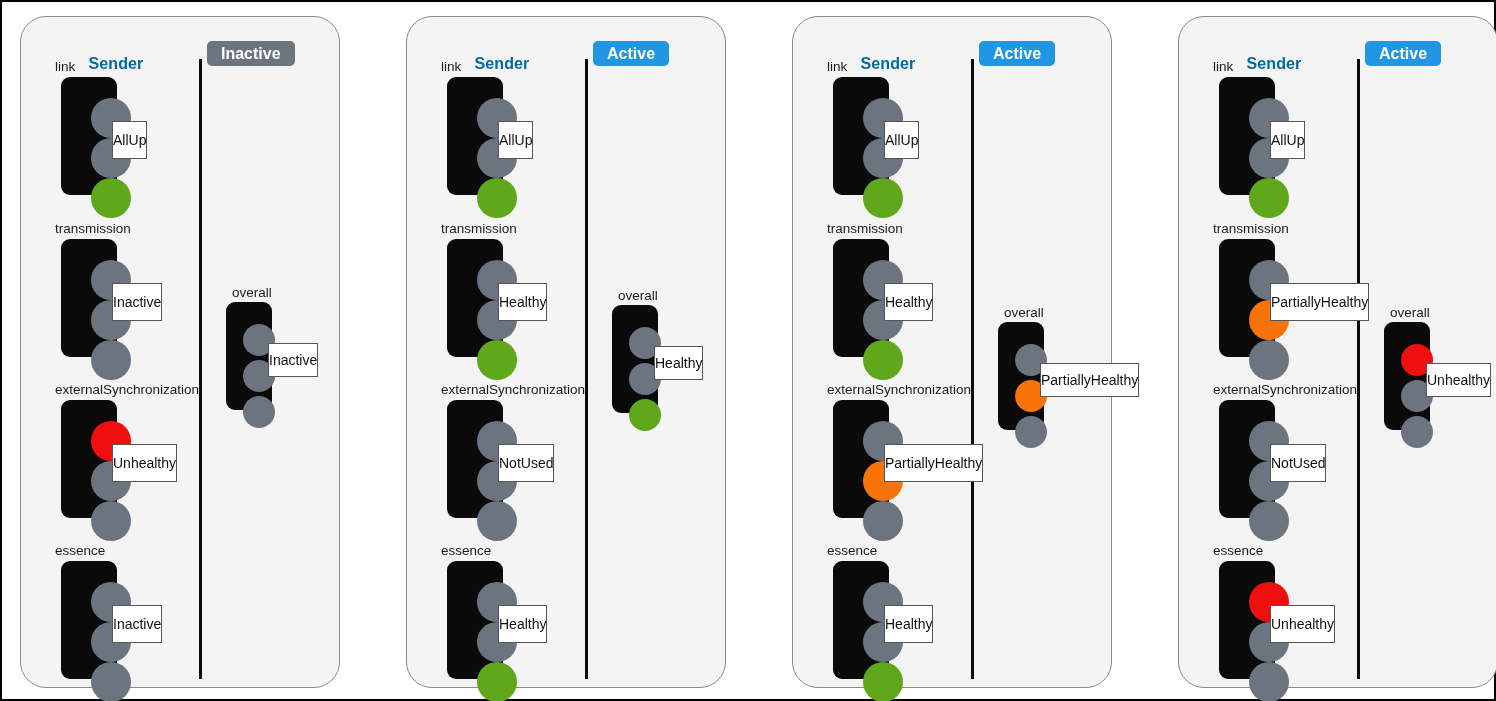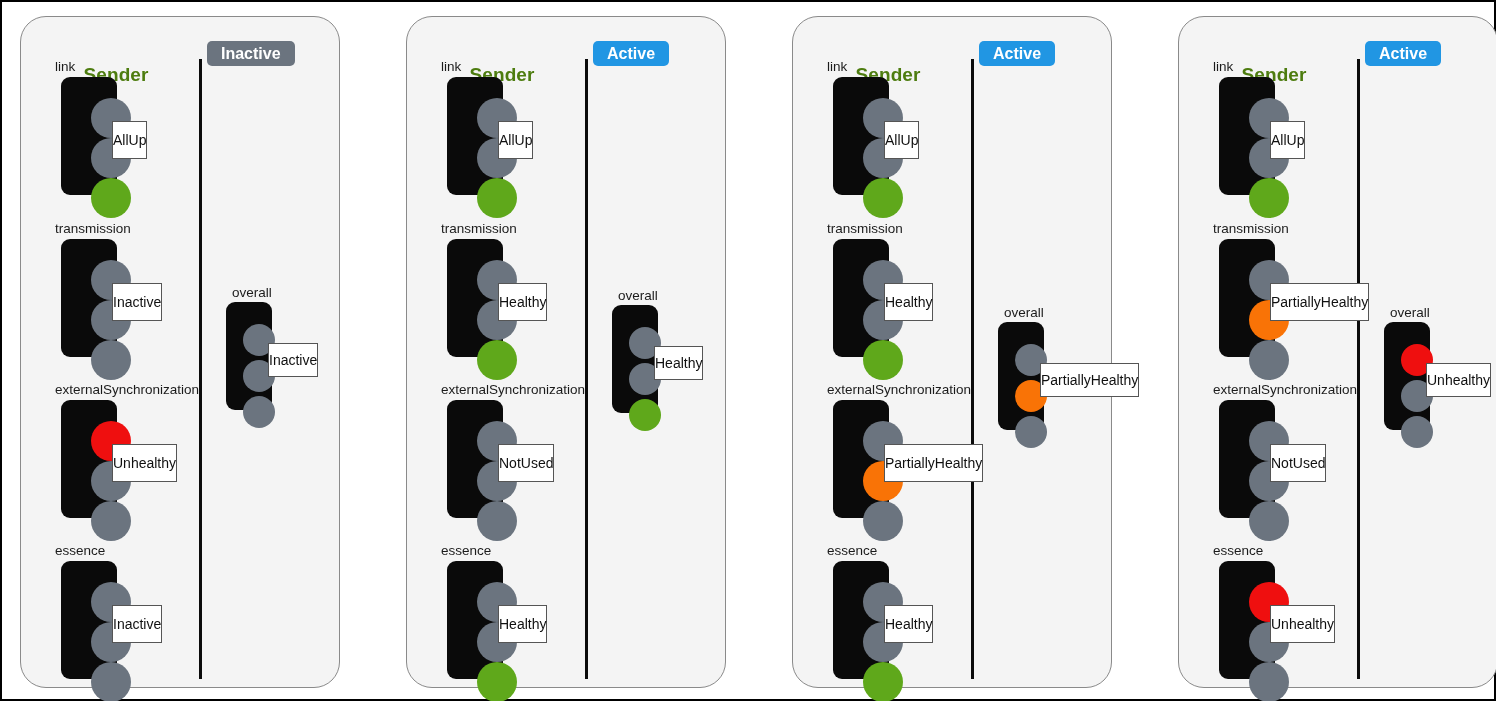--- a/index.html
+++ b/index.html
@@ -21,27 +21,27 @@
     top:14px;
     width:320px;
     height:672px;
     box-sizing:border-box;
     background:#f4f4f4;
     border:1px solid #8a8a8a;
     border-radius:26px;
   }
   .panel-title{
     position:absolute;
-    top:47px;
+    top:38px;
     left:0;
     width:190px;
     text-align:center;
-    font-size:19px;
+    font-size:16px;
     font-weight:bold;
-    color:#4d7c0f;
+    color:#0369a1;
     letter-spacing:0.1px;
   }
   .status-badge{
     position:absolute;
     top:24px;
     height:25px;
     line-height:25px;
     padding:0 14px;
     border-radius:5px;
     color:#ffffff;

